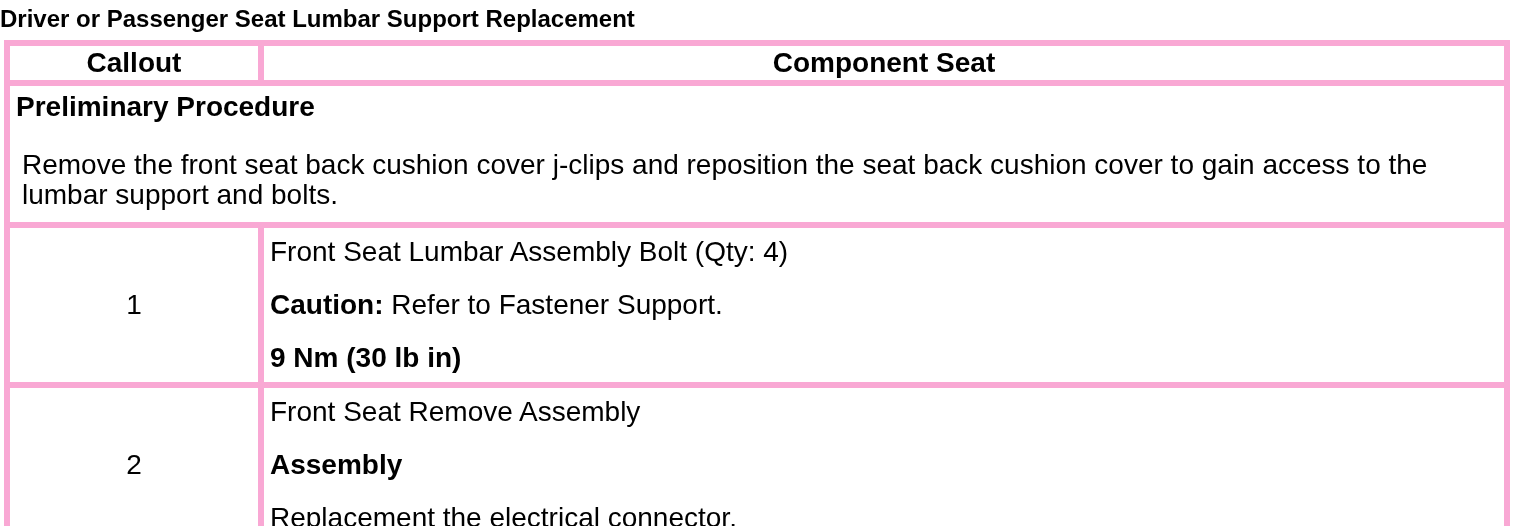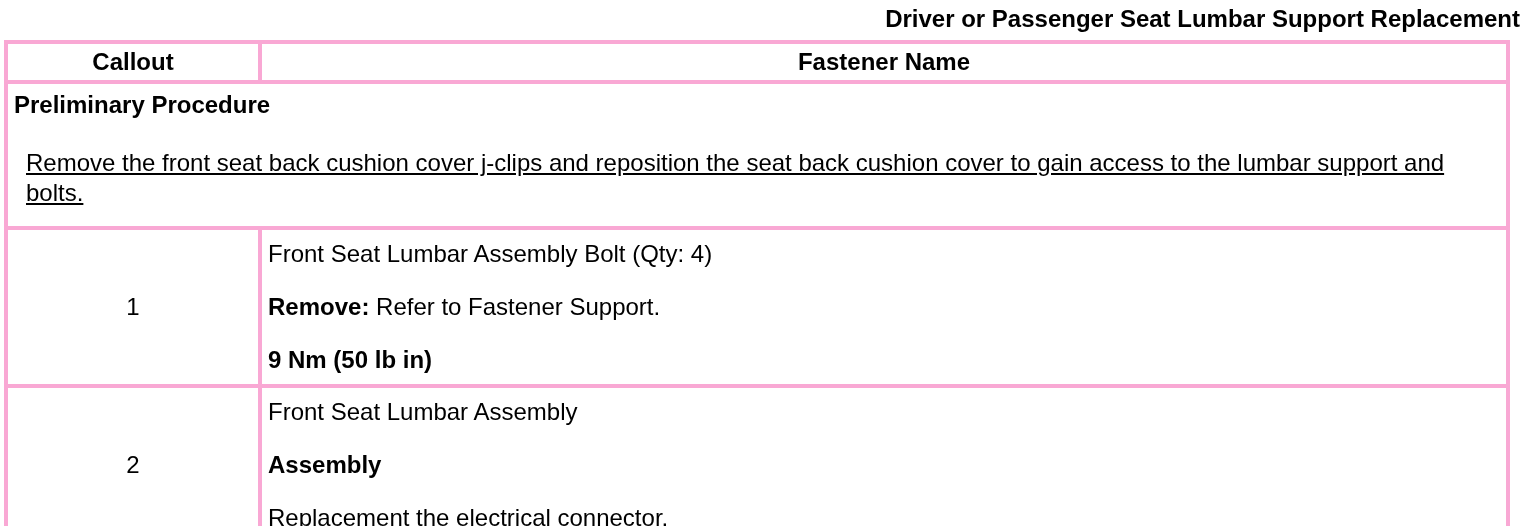--- a/index.html
+++ b/index.html
@@ -10,61 +10,60 @@
     color: #000000;
     font-family: "Liberation Sans", sans-serif;
   }
   .page {
     width: 1520px;
     height: 526px;
     background: #ffffff;
     overflow: hidden;
   }
   .title {
-    text-align: right;
+    text-align: left;
     font-weight: bold;
     font-size: 24px;
     line-height: 30px;
     padding-top: 4px;
     height: 40px;
   }
   table.spec-table {
     border-collapse: collapse;
     table-layout: fixed;
     margin-left: 4px;
     width: 1506px;
     border: 4px solid #000000;
   }
   .spec-table th,
   .spec-table td {
-    border: 4px solid #f9a8d4;
-    font-size: 24px;
+    border: 6px solid #f9a8d4;
+    font-size: 28px;
   }
   .spec-table thead th {
     border-bottom: 3px solid #000000;
     font-weight: bold;
     text-align: center;
     height: 40px;
     padding: 0;
     vertical-align: middle;
   }
   th.col-callout { width: 254px; }
   td.prelim-cell {
     height: 127px;
     padding: 6px 8px 6px 6px;
     vertical-align: top;
   }
   td.prelim-cell p {
     margin: 0 0 28px 0;
     line-height: 30px;
   }
   td.prelim-cell p.prelim-body {
-    margin: 12px;
+    margin: 6px;
     max-width: 1455px;
-    text-decoration: underline;
   }
   td.callout-cell {
     text-align: center;
     vertical-align: middle;
     padding: 0;
   }
   td.component-cell {
     height: 150px;
     padding: 9px 8px 9px 6px;
     vertical-align: top;
@@ -81,44 +80,44 @@
 <body>
 
 <div class="page">
 
   <div class="title">Driver or Passenger Seat Lumbar Support Replacement</div>
 
   <table class="spec-table">
     <thead>
       <tr>
         <th class="col-callout">Callout</th>
-        <th class="col-component">Fastener Name</th>
+        <th class="col-component">Component Seat</th>
       </tr>
     </thead>
     <tbody>
       <tr>
         <td class="prelim-cell" colspan="2">
           <p class="bold">Preliminary Procedure</p>
           <p class="prelim-body">Remove the front seat back cushion cover j-clips and reposition the seat back cushion cover to gain access to the lumbar support and bolts.</p>
         </td>
       </tr>
 
       <tr>
         <td class="callout-cell">1</td>
         <td class="component-cell">
           <p><span class="bold"></span><span>Front Seat Lumbar Assembly Bolt (Qty: 4)</span></p>
-          <p><span class="bold">Remove:</span><span> Refer to Fastener Support.</span></p>
-          <p><span class="bold">9 Nm (50 lb in)</span><span></span></p>
+          <p><span class="bold">Caution:</span><span> Refer to Fastener Support.</span></p>
+          <p><span class="bold">9 Nm (30 lb in)</span><span></span></p>
         </td>
       </tr>
 
       <tr>
         <td class="callout-cell">2</td>
         <td class="component-cell">
-          <p><span class="bold"></span><span>Front Seat Lumbar Assembly</span></p>
+          <p><span class="bold"></span><span>Front Seat Remove Assembly</span></p>
           <p><span class="bold">Assembly</span><span></span></p>
           <p><span class="bold"></span><span>Replacement the electrical connector.</span></p>
         </td>
       </tr>
     </tbody>
   </table>
 
 </div>
 
 </body></html>

